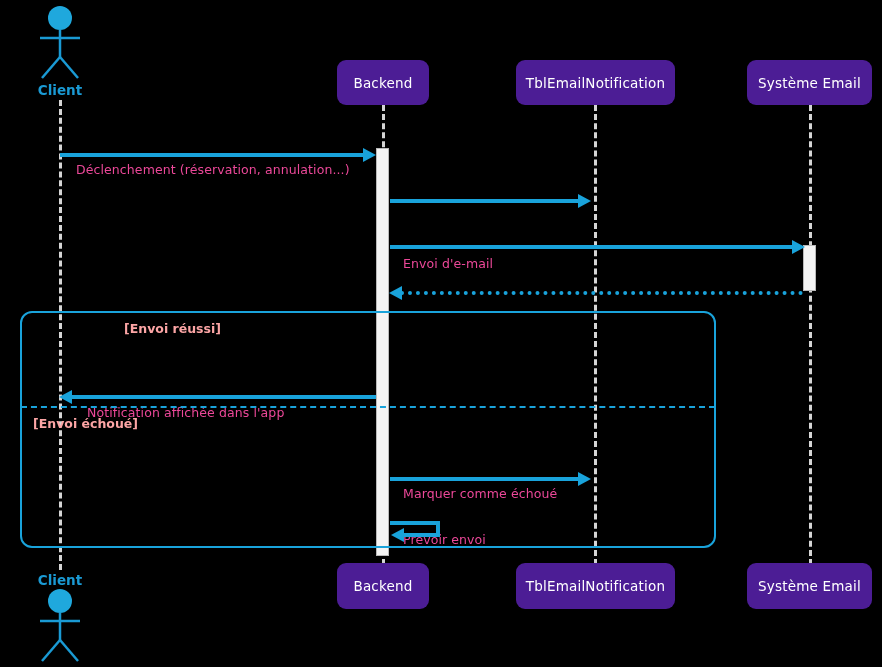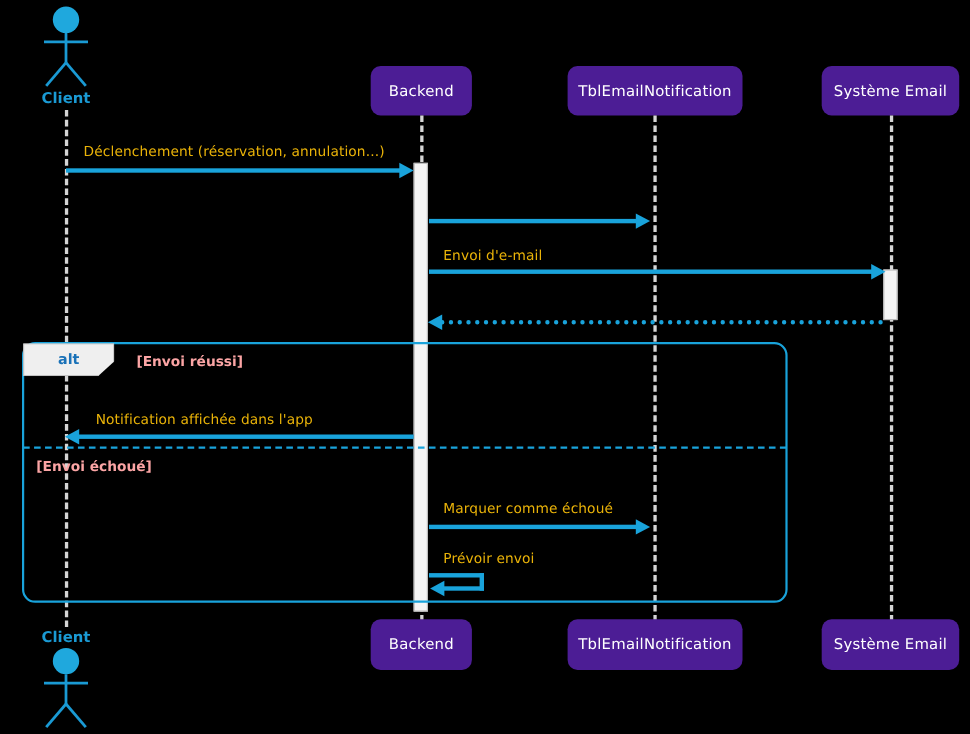--- a/index.html
+++ b/index.html
@@ -72,24 +72,25 @@
     border-bottom: 7px solid transparent;
     border-left: 13px solid #19a3db;
   }
   .arrow-left {
     border-top: 7px solid transparent;
     border-bottom: 7px solid transparent;
     border-right: 13px solid #19a3db;
   }
   .msg-label {
     position: absolute;
-    color: #eab308;
+    color: #ec4899;
     font-size: 12.5px;
     white-space: nowrap;
     letter-spacing: 0.1px;
+    margin-top: 32px;
   }
   
   .frag-box {
     position: absolute;
     border: 2px solid #19a3db;
     border-radius: 12px;
     box-sizing: border-box;
     background: transparent;
   }
   .frag-tab {
@@ -164,23 +165,20 @@
   <div class="arrow-head arrow-right" style="left:578px; top:194px;"></div>
 
   <div class="msg-label" style="left:403px; top:224px;">Envoi d'e-mail</div>
   <div class="msg-line" style="left:390px; top:245px; width:405px;"></div>
   <div class="arrow-head arrow-right" style="left:792px; top:240px;"></div>
 
   <div class="msg-line dotted" style="left:400px; top:291px; width:403px;"></div>
   <div class="arrow-head arrow-left" style="left:389px; top:286px;"></div>
 
   <div class="frag-box" style="left:20px; top:311px; width:696px; height:237px;"></div>
-  <div class="frag-tab" style="left:21px; top:312px; width:83px; height:30px;">
-    <span>alt</span>
-  </div>
   <div class="frag-cond" style="left:124px; top:321px;">[Envoi réussi]</div>
 
   <div class="msg-label" style="left:87px; top:373px;">Notification affichée dans l'app</div>
   <div class="msg-line" style="left:70px; top:395px; width:306px;"></div>
   <div class="arrow-head arrow-left" style="left:59px; top:390px;"></div>
 
   <div class="frag-divider" style="left:21px; top:406px; width:694px;"></div>
   <div class="frag-cond" style="left:33px; top:416px;">[Envoi échoué]</div>
 
   <div class="msg-label" style="left:403px; top:454px;">Marquer comme échoué</div>

